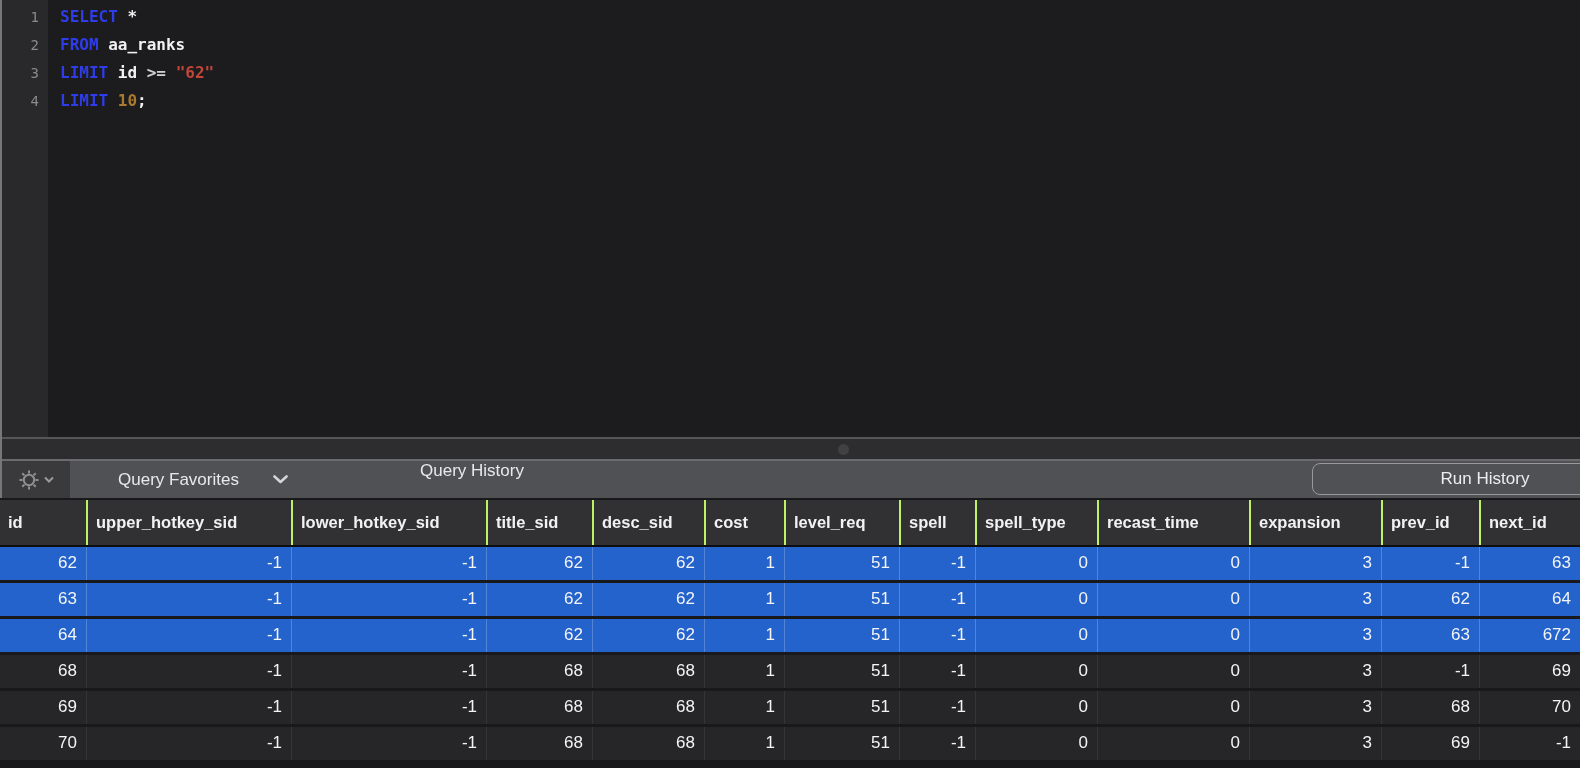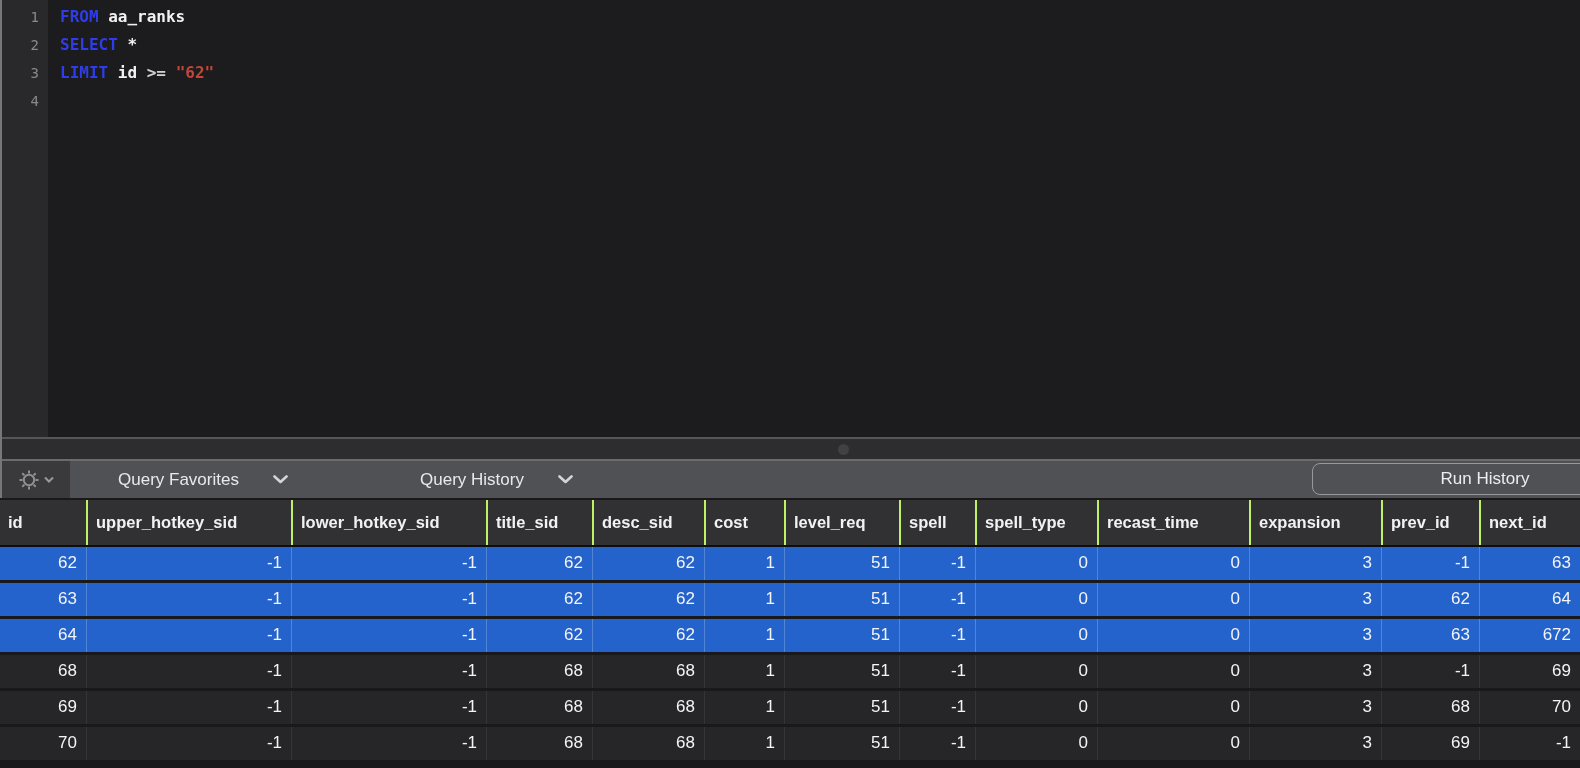--- a/index.html
+++ b/index.html
@@ -25,21 +25,21 @@
   .editor-bottom{position:absolute;left:0;top:437px;width:1580px;height:2px;background:#565659;}
   
   .splitter{position:absolute;left:0;top:439px;width:1580px;height:20px;background:#2d2d2f;}
   .splitter .handle{position:absolute;left:838px;top:5px;width:11px;height:11px;border-radius:50%;background:#414144;}
   .splitter-bottom{position:absolute;left:0;top:459px;width:1580px;height:2px;background:#6b6b6e;}
   
   .toolbar{position:absolute;left:0;top:461px;width:1580px;height:37px;background:#505154;}
   .gear-section{position:absolute;left:2px;top:0;width:68px;height:37px;background:#3a3a3c;display:flex;align-items:center;justify-content:center;gap:4px;cursor:default;}
   .tb-item{position:absolute;top:0;height:37px;display:flex;align-items:center;gap:34px;color:#e9e9eb;font-size:17px;}
   .tb-item.qf{left:118px;}
-  .tb-item.qh{left:420px;}
+  .tb-item.qh{left:420px;flex-direction:column;}
   .run-prev{position:absolute;left:1312px;top:2px;width:346px;height:32px;box-sizing:border-box;
     background:transparent;border:1.5px solid #98989b;border-radius:8px;color:#ededef;font-size:17px;
     font-family:"Liberation Sans","DejaVu Sans",sans-serif;display:flex;align-items:center;justify-content:center;}
   
   .grid-divider{position:absolute;left:0;top:498px;width:1580px;height:2px;background:#19191b;}
   .grid-header{position:absolute;left:0;top:500px;width:1580px;height:45px;background:#313134;border-bottom:2px solid #0e0e10;white-space:nowrap;overflow:hidden;}
   .grid-header .th{display:inline-block;box-sizing:border-box;height:45px;line-height:44px;padding-left:8px;
     color:#f2f2f4;font-size:16.5px;font-weight:700;border-left:2px solid #bef264;overflow:hidden;vertical-align:top;}
   .grid-header .th:first-child{border-left:none;}
   .grid-body{position:absolute;left:0;top:547px;width:1580px;height:221px;background:#19191b;}
@@ -59,23 +59,24 @@
 <div class="screen">
 
   <div class="editor-pane">
     <div class="gutter" id="gutter">
         <div class="ln">1</div>
         <div class="ln">2</div>
         <div class="ln">3</div>
         <div class="ln">4</div>
       </div>
     <div class="code" id="code">
+        <div class="cl"><span class="tok-keyword">SELECT</span><span class="tok-plain"> </span><span class="tok-plain">*</span></div>
         <div class="cl"><span class="tok-keyword">FROM</span><span class="tok-plain"> </span><span class="tok-plain">aa_ranks</span></div>
-        <div class="cl"><span class="tok-keyword">SELECT</span><span class="tok-plain"> </span><span class="tok-plain">*</span></div>
         <div class="cl"><span class="tok-keyword">LIMIT</span><span class="tok-plain"> </span><span class="tok-plain">id</span><span class="tok-plain"> </span><span class="tok-operator">&gt;=</span><span class="tok-plain"> </span><span class="tok-string">"62"</span></div>
+        <div class="cl"><span class="tok-keyword">LIMIT</span><span class="tok-plain"> </span><span class="tok-number">10</span><span class="tok-plain">;</span></div>
       </div>
   </div>
   <div class="left-edge"></div>
   <div class="editor-bottom"></div>
 
   <div class="splitter">
     <div class="handle"></div>
   </div>
   <div class="splitter-bottom"></div>
 

